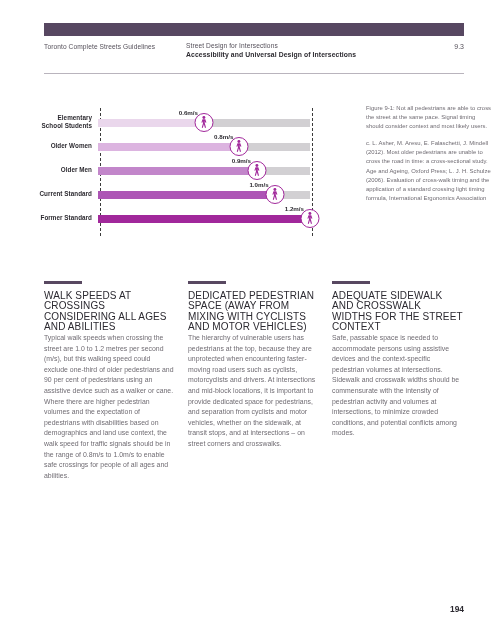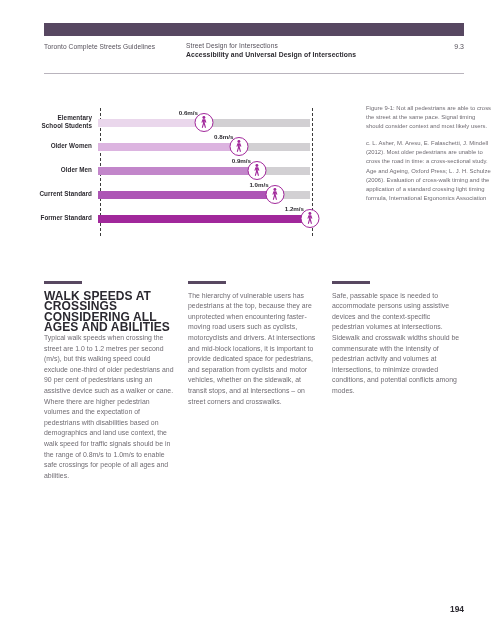--- a/index.html
+++ b/index.html
@@ -92,21 +92,21 @@
   .caption .cap-ref { margin-top: 8px; display: block; }
 
   
   .cols {
     position: absolute; left: 44px; top: 281px; width: 420px;
     display: flex; gap: 12px;
   }
   .col { width: 132px; }
   .col-rule { width: 38px; height: 2.6px; background: #584861; margin-bottom: 7px; }
   .col-head {
-    font-size: 12px; font-weight: bold; color: #2b2930;
+    font-size: 10px; font-weight: normal; color: #2b2930;
     line-height: 10.6px; letter-spacing: .12px; text-transform: uppercase;
   }
   .col-body {
     font-size: 6.9px; line-height: 10.6px; color: #6f6b72; letter-spacing: .02px;
   }
 
   
   .folio {
     position: absolute; right: 31px; bottom: 26px;
     font-size: 8.4px; font-weight: bold; color: #2b2930;
@@ -215,23 +215,25 @@
   </div>
 
   <div class="cols">
     <div class="col">
       <div class="col-rule"></div>
       <div class="col-head">WALK SPEEDS AT CROSSINGS CONSIDERING ALL AGES AND ABILITIES</div>
       <div class="col-body">Typical walk speeds when crossing the street are 1.0 to 1.2 metres per second (m/s), but this walking speed could exclude one-third of older pedestrians and 90 per cent of pedestrians using an assistive device such as a walker or cane. Where there are higher pedestrian volumes and the expectation of pedestrians with disabilities based on demographics and land use context, the walk speed for traffic signals should be in the range of 0.8m/s to 1.0m/s to enable safe crossings for people of all ages and abilities.</div>
     </div>
     <div class="col">
       <div class="col-rule"></div>
+      <div class="col-head">DEDICATED PEDESTRIAN SPACE (AWAY FROM MIXING WITH CYCLISTS AND MOTOR VEHICLES)</div>
       <div class="col-body">The hierarchy of vulnerable users has pedestrians at the top, because they are unprotected when encountering faster-moving road users such as cyclists, motorcyclists and drivers. At intersections and mid-block locations, it is important to provide dedicated space for pedestrians, and separation from cyclists and motor vehicles, whether on the sidewalk, at transit stops, and at intersections – on street corners and crosswalks.</div>
     </div>
     <div class="col">
       <div class="col-rule"></div>
+      <div class="col-head">ADEQUATE SIDEWALK AND CROSSWALK WIDTHS FOR THE STREET CONTEXT</div>
       <div class="col-body">Safe, passable space is needed to accommodate persons using assistive devices and the context-specific pedestrian volumes at intersections. Sidewalk and crosswalk widths should be commensurate with the intensity of pedestrian activity and volumes at intersections, to minimize crowded conditions, and potential conflicts among modes.</div>
     </div>
   </div>
 
   <div class="folio">194</div>
 
 </div>
 
 </body></html>

